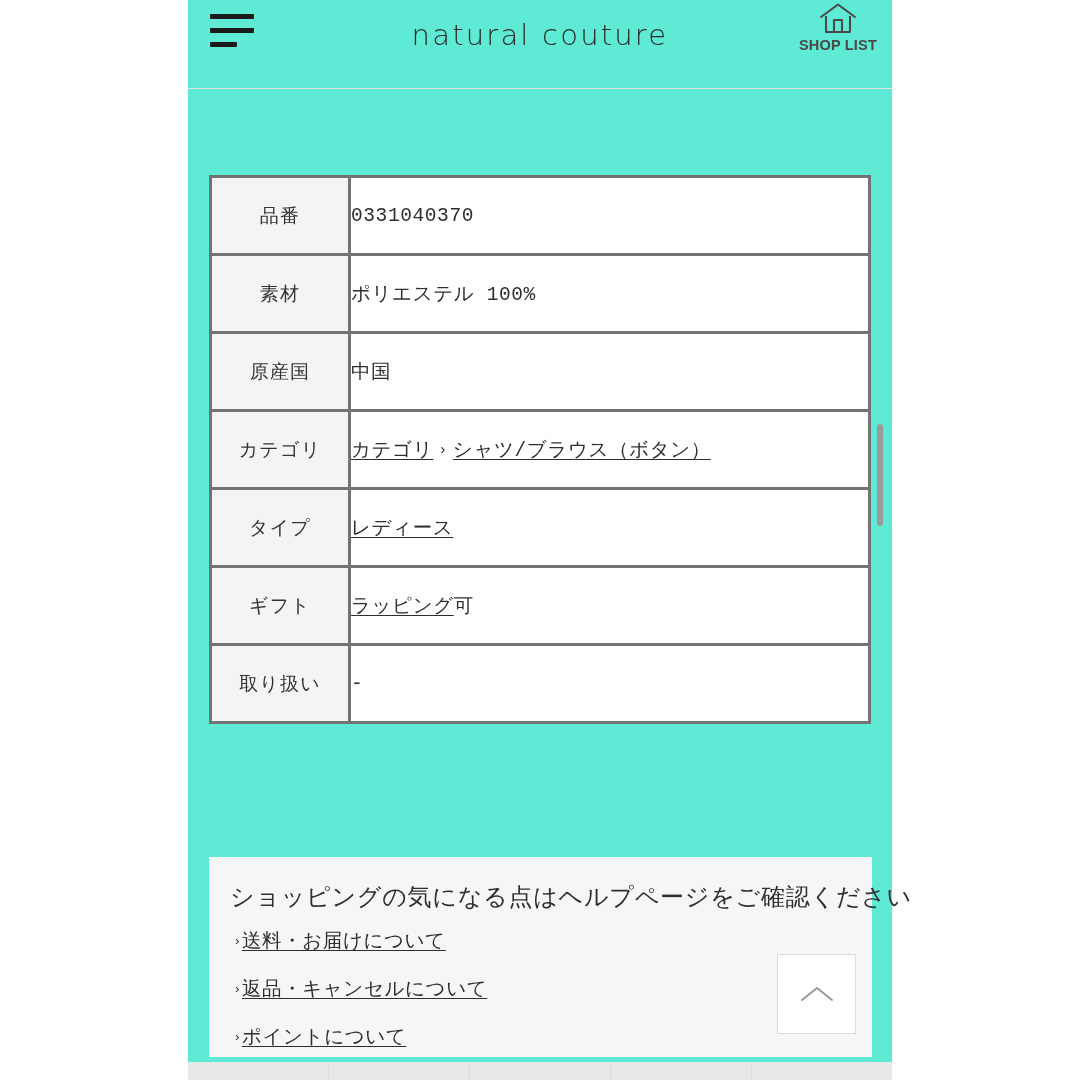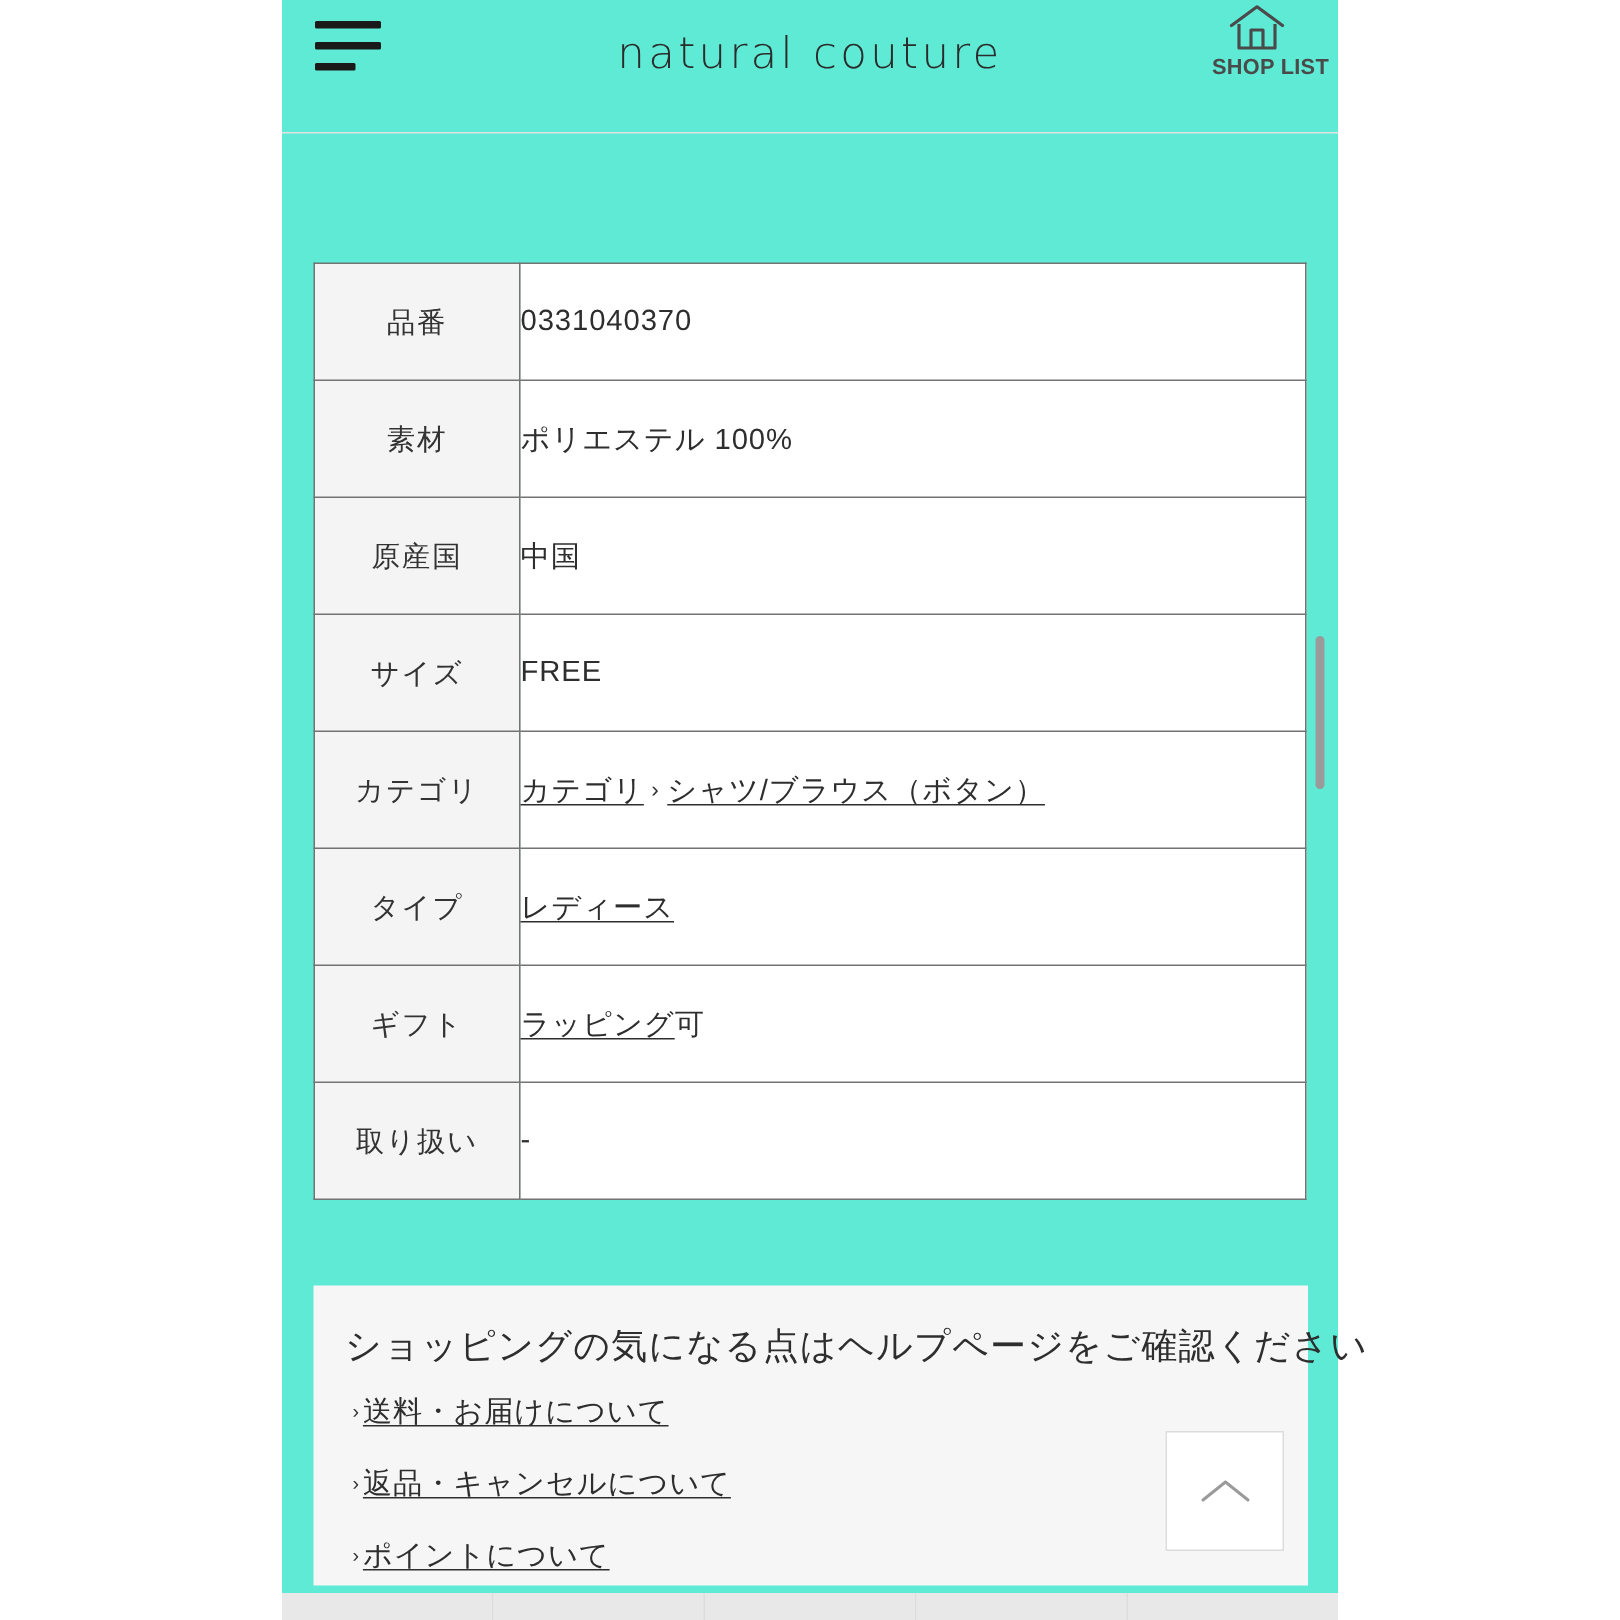--- a/index.html
+++ b/index.html
@@ -63,21 +63,21 @@
     font-weight: 300;
     font-family: "DejaVu Sans", sans-serif;
     white-space: nowrap;
   }
 
   .shoplist {
     position: absolute;
     right: 6px;
     top: 2px;
     width: 96px;
-    text-align: right;
+    text-align: center;
     cursor: pointer;
   }
   .shoplist .house-ico {
     display: block;
     margin: 0 auto;
     width: 38px;
     height: 34px;
   }
   .shoplist .shoplist-label {
     display: block;
@@ -102,23 +102,24 @@
   .spec-table {
     position: absolute;
     left: 209px;
     top: 175px;
     width: 662px;
     border-collapse: collapse;
     table-layout: fixed;
   }
   .spec-table tr { height: 78px; }
   .spec-table th, .spec-table td {
-    border: 1px solid #737373;
+    border: 3px solid #737373;
     padding: 0;
     vertical-align: middle;
+    font-family: Liberation Mono, monospace;
   }
   .spec-table th {
     width: 136px;
     background: #f4f4f4;
     text-align: center;
     font-weight: 400;
     font-size: 19px;
     color: #333333;
     letter-spacing: 1.2px;
   }
@@ -287,24 +288,20 @@
         <th>品番</th>
         <td>0331040370</td>
       </tr>
       <tr>
         <th>素材</th>
         <td>ポリエステル 100%</td>
       </tr>
       <tr>
         <th>原産国</th>
         <td>中国</td>
-      </tr>
-      <tr>
-        <th>サイズ</th>
-        <td>FREE</td>
       </tr>
       <tr>
         <th>カテゴリ</th>
         <td>
           <a href="#">カテゴリ</a><span class="cat-sep">›</span><a href="#">シャツ/ブラウス（ボタン）</a>
         </td>
       </tr>
       <tr>
         <th>タイプ</th>
         <td>

